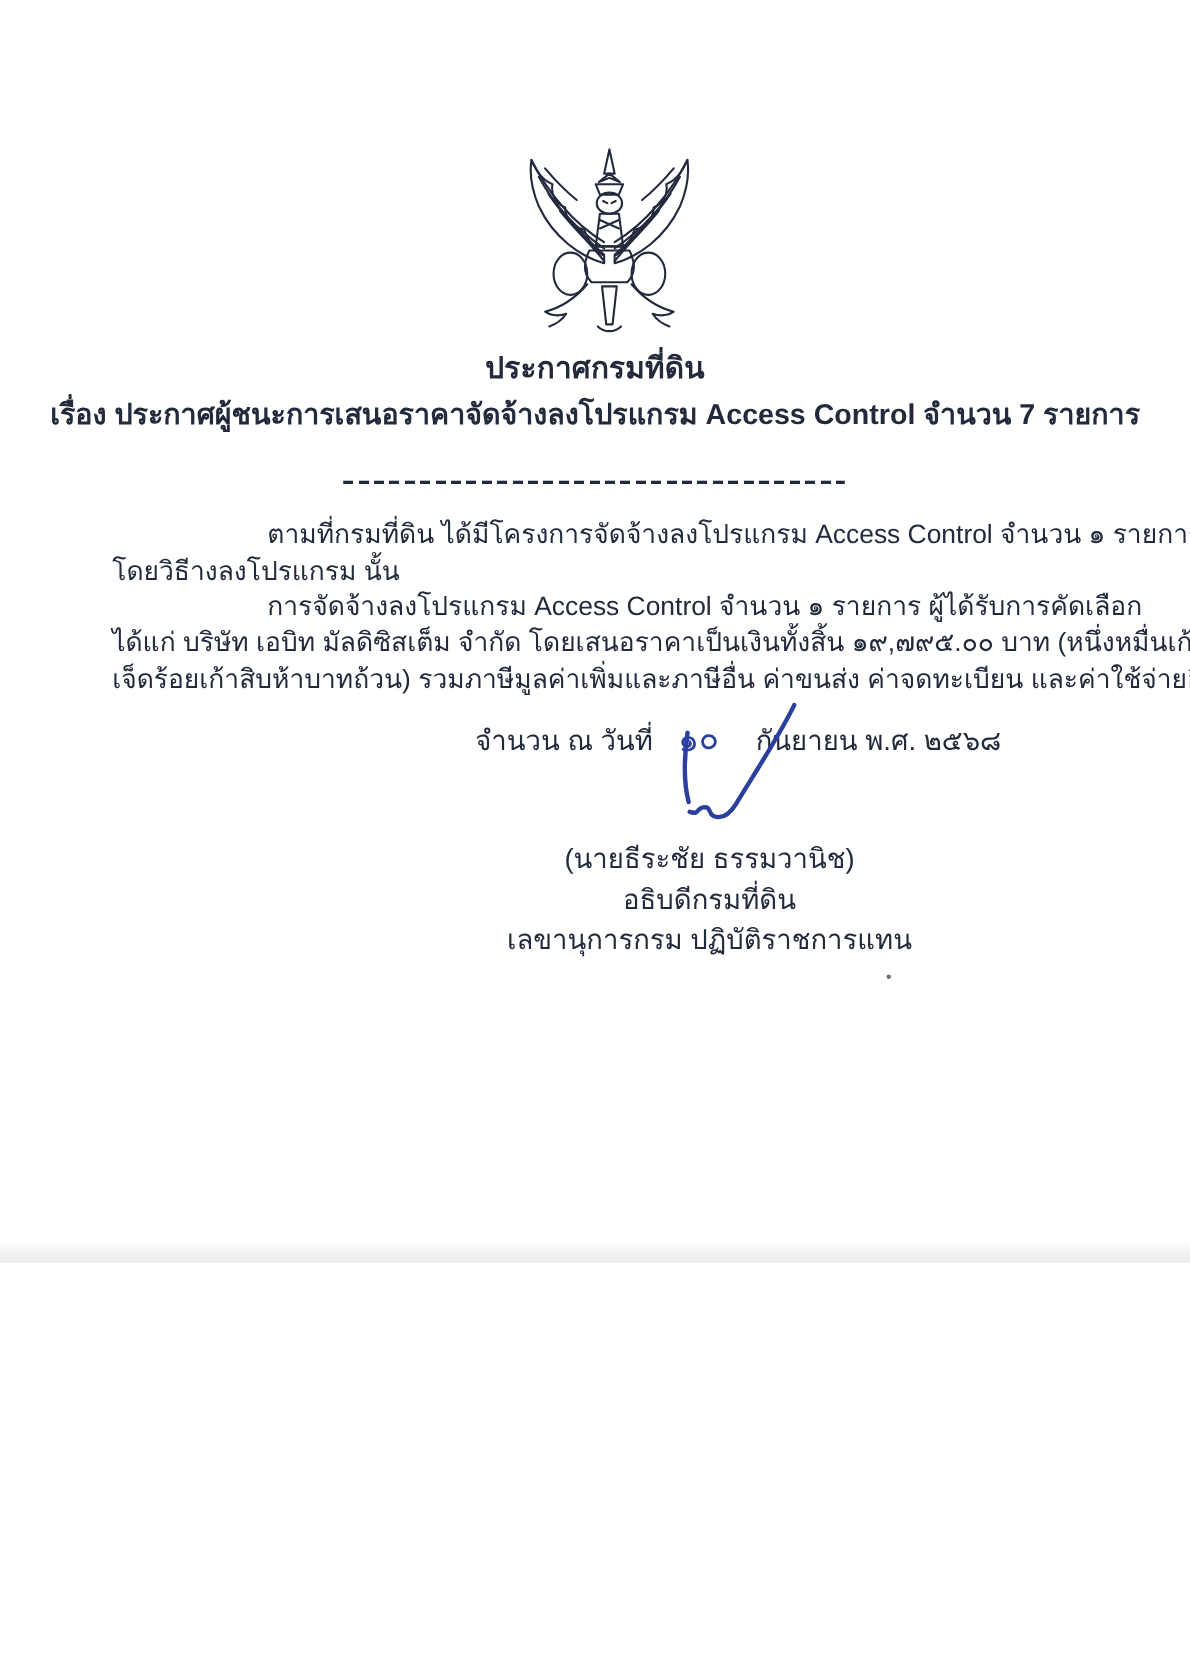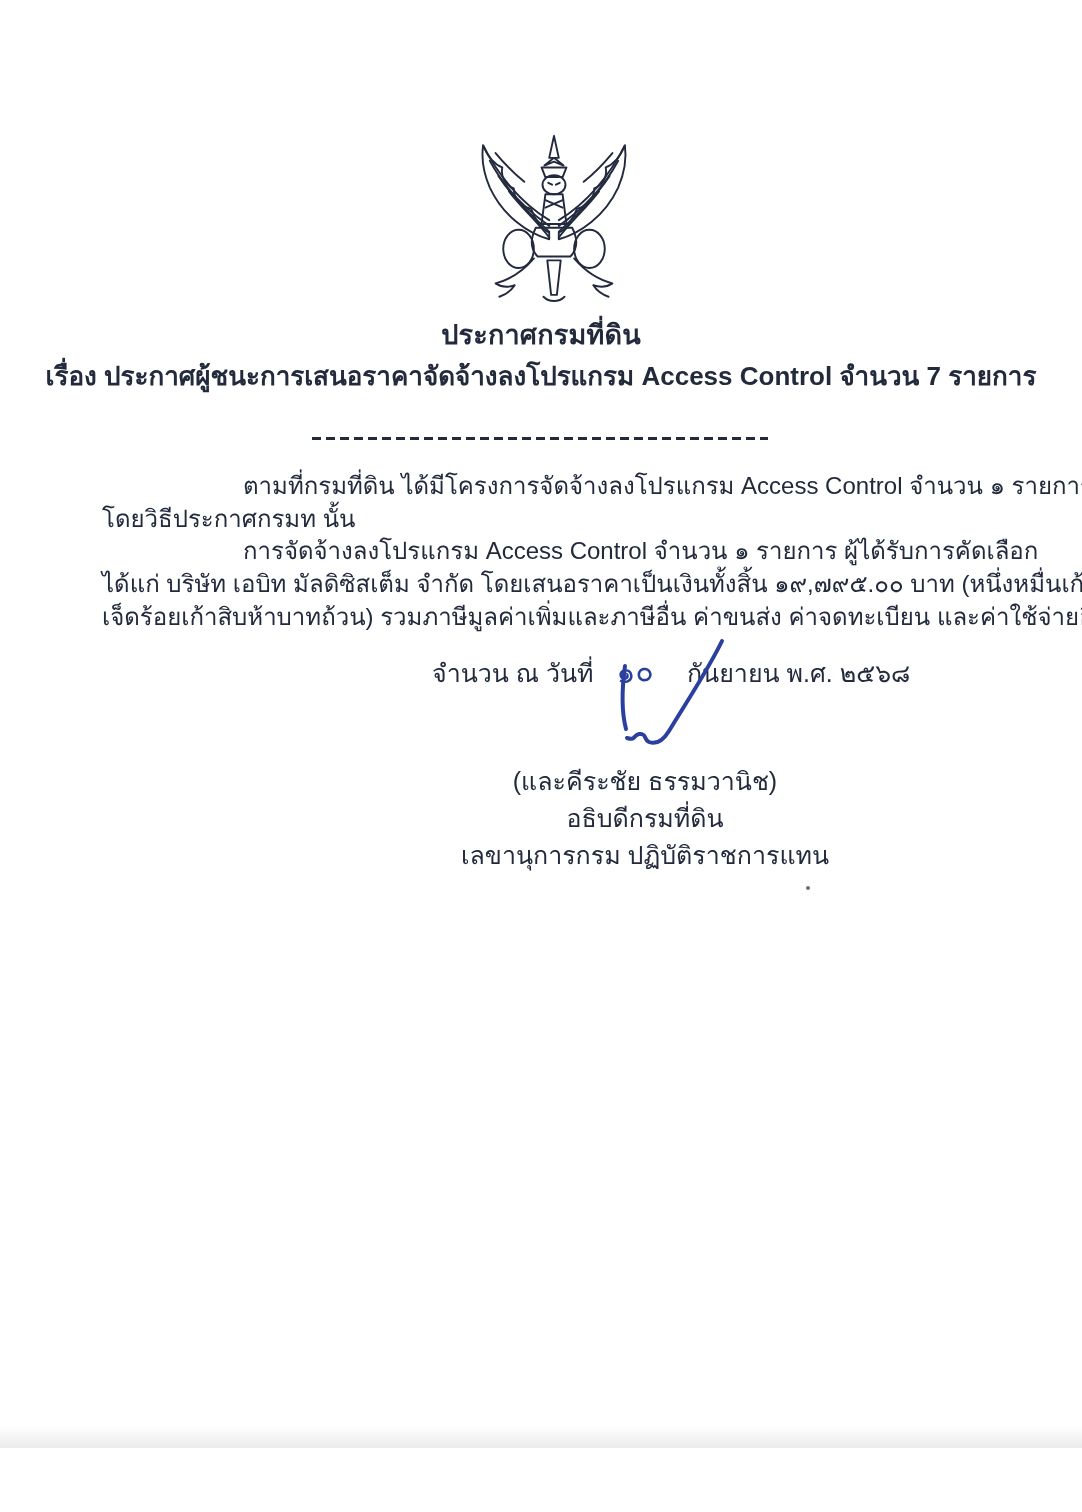--- a/index.html
+++ b/index.html
@@ -1,19 +1,19 @@
 <!DOCTYPE html>
 <html lang="th" style="--ink: #222a3c; --pen: #2b3f9e; --paper: #ffffff;"><head>
 <meta charset="utf-8">
 <style>
   * { margin:0; padding:0; box-sizing:border-box; }
   html,body { background:#ffffff; }
   body { font-family:"Liberation Sans", sans-serif; }
   .page {
-    position:relative; width:1082px; height:1448px;
+    position:relative; width:1082px; height:1148px;
     background:var(--paper,#ffffff); margin:0 auto; overflow:hidden;
     color:var(--ink,#222a3c);
   }
   .abs { position:absolute; }
   .center-line { left:0; width:1082px; text-align:center; }
   .doc-title   { top:313px; font-size:27px; font-weight:bold; letter-spacing:.2px; }
   .subject1    { top:355px; font-size:26px; font-weight:bold; }
   .subject2    { top:394px; font-size:26px; font-weight:bold; }
   .separator {
     top:437px; left:312px; width:456px; height:3px;
@@ -77,40 +77,40 @@
         <path d="M94 172 C100 178 110 178 116 172"></path>
       </g>
     </svg>
   </div>
 
   <div class="abs center-line doc-title">ประกาศกรมที่ดิน</div>
   <div class="abs center-line subject1">เรื่อง ประกาศผู้ชนะการเสนอราคาจัดจ้างลงโปรแกรม Access Control จำนวน 7 รายการ</div>
   <div class="abs separator"></div>
 
   <div class="abs body-line p1l1">ตามที่กรมที่ดิน ได้มีโครงการจัดจ้างลงโปรแกรม Access Control จำนวน ๑ รายการ</div>
-  <div class="abs body-line p1l2">โดยวิธีประกาศกรมท นั้น</div>
+  <div class="abs body-line p1l2">โดยวิธีางลงโปรแกรม นั้น</div>
   <div class="abs body-line p2l1">การจัดจ้างลงโปรแกรม Access Control จำนวน ๑ รายการ ผู้ได้รับการคัดเลือก</div>
   <div class="abs body-line p2l2">ได้แก่ บริษัท เอบิท มัลดิซิสเต็ม จำกัด โดยเสนอราคาเป็นเงินทั้งสิ้น ๑๙,๗๙๕.๐๐ บาท (หนึ่งหมื่นเก้าพัน</div>
   <div class="abs body-line p2l3">เจ็ดร้อยเก้าสิบห้าบาทถ้วน) รวมภาษีมูลค่าเพิ่มและภาษีอื่น ค่าขนส่ง ค่าจดทะเบียน และค่าใช้จ่ายอื่น ๆ ทั้งปวง</div>
 
   <div class="abs date-line">
     <span>จำนวน ณ วันที่</span><span class="day">๑๐</span><span>กันยายน พ.ศ. ๒๕๖๘</span>
   </div>
 
   <div class="abs sig-box">
     <svg viewBox="0 0 162 126" aria-hidden="true">
       <g stroke="#2b3f9e" fill="none" stroke-width="4" stroke-linecap="round" stroke-linejoin="round">
         <path d="M150 3 C136 32 112 68 97 93 C92 101 85 107 77 104 C71 101 75 95 67 96 C61 97 64 103 55 100"></path>
         <path d="M53 28 C50 50 49 72 54 91"></path>
       </g>
     </svg>
   </div>
 
   <div class="abs sign-block">
-    <div>(และคีระชัย  ธรรมวานิช)</div>
+    <div>(นายธีระชัย  ธรรมวานิช)</div>
     <div>อธิบดีกรมที่ดิน</div>
     <div>เลขานุการกรม ปฏิบัติราชการแทน</div>
   </div>
 
   <div class="abs scan-dot"></div>
   <div class="abs scan-smudge"></div>
 
 </div>
 
 </body></html>

